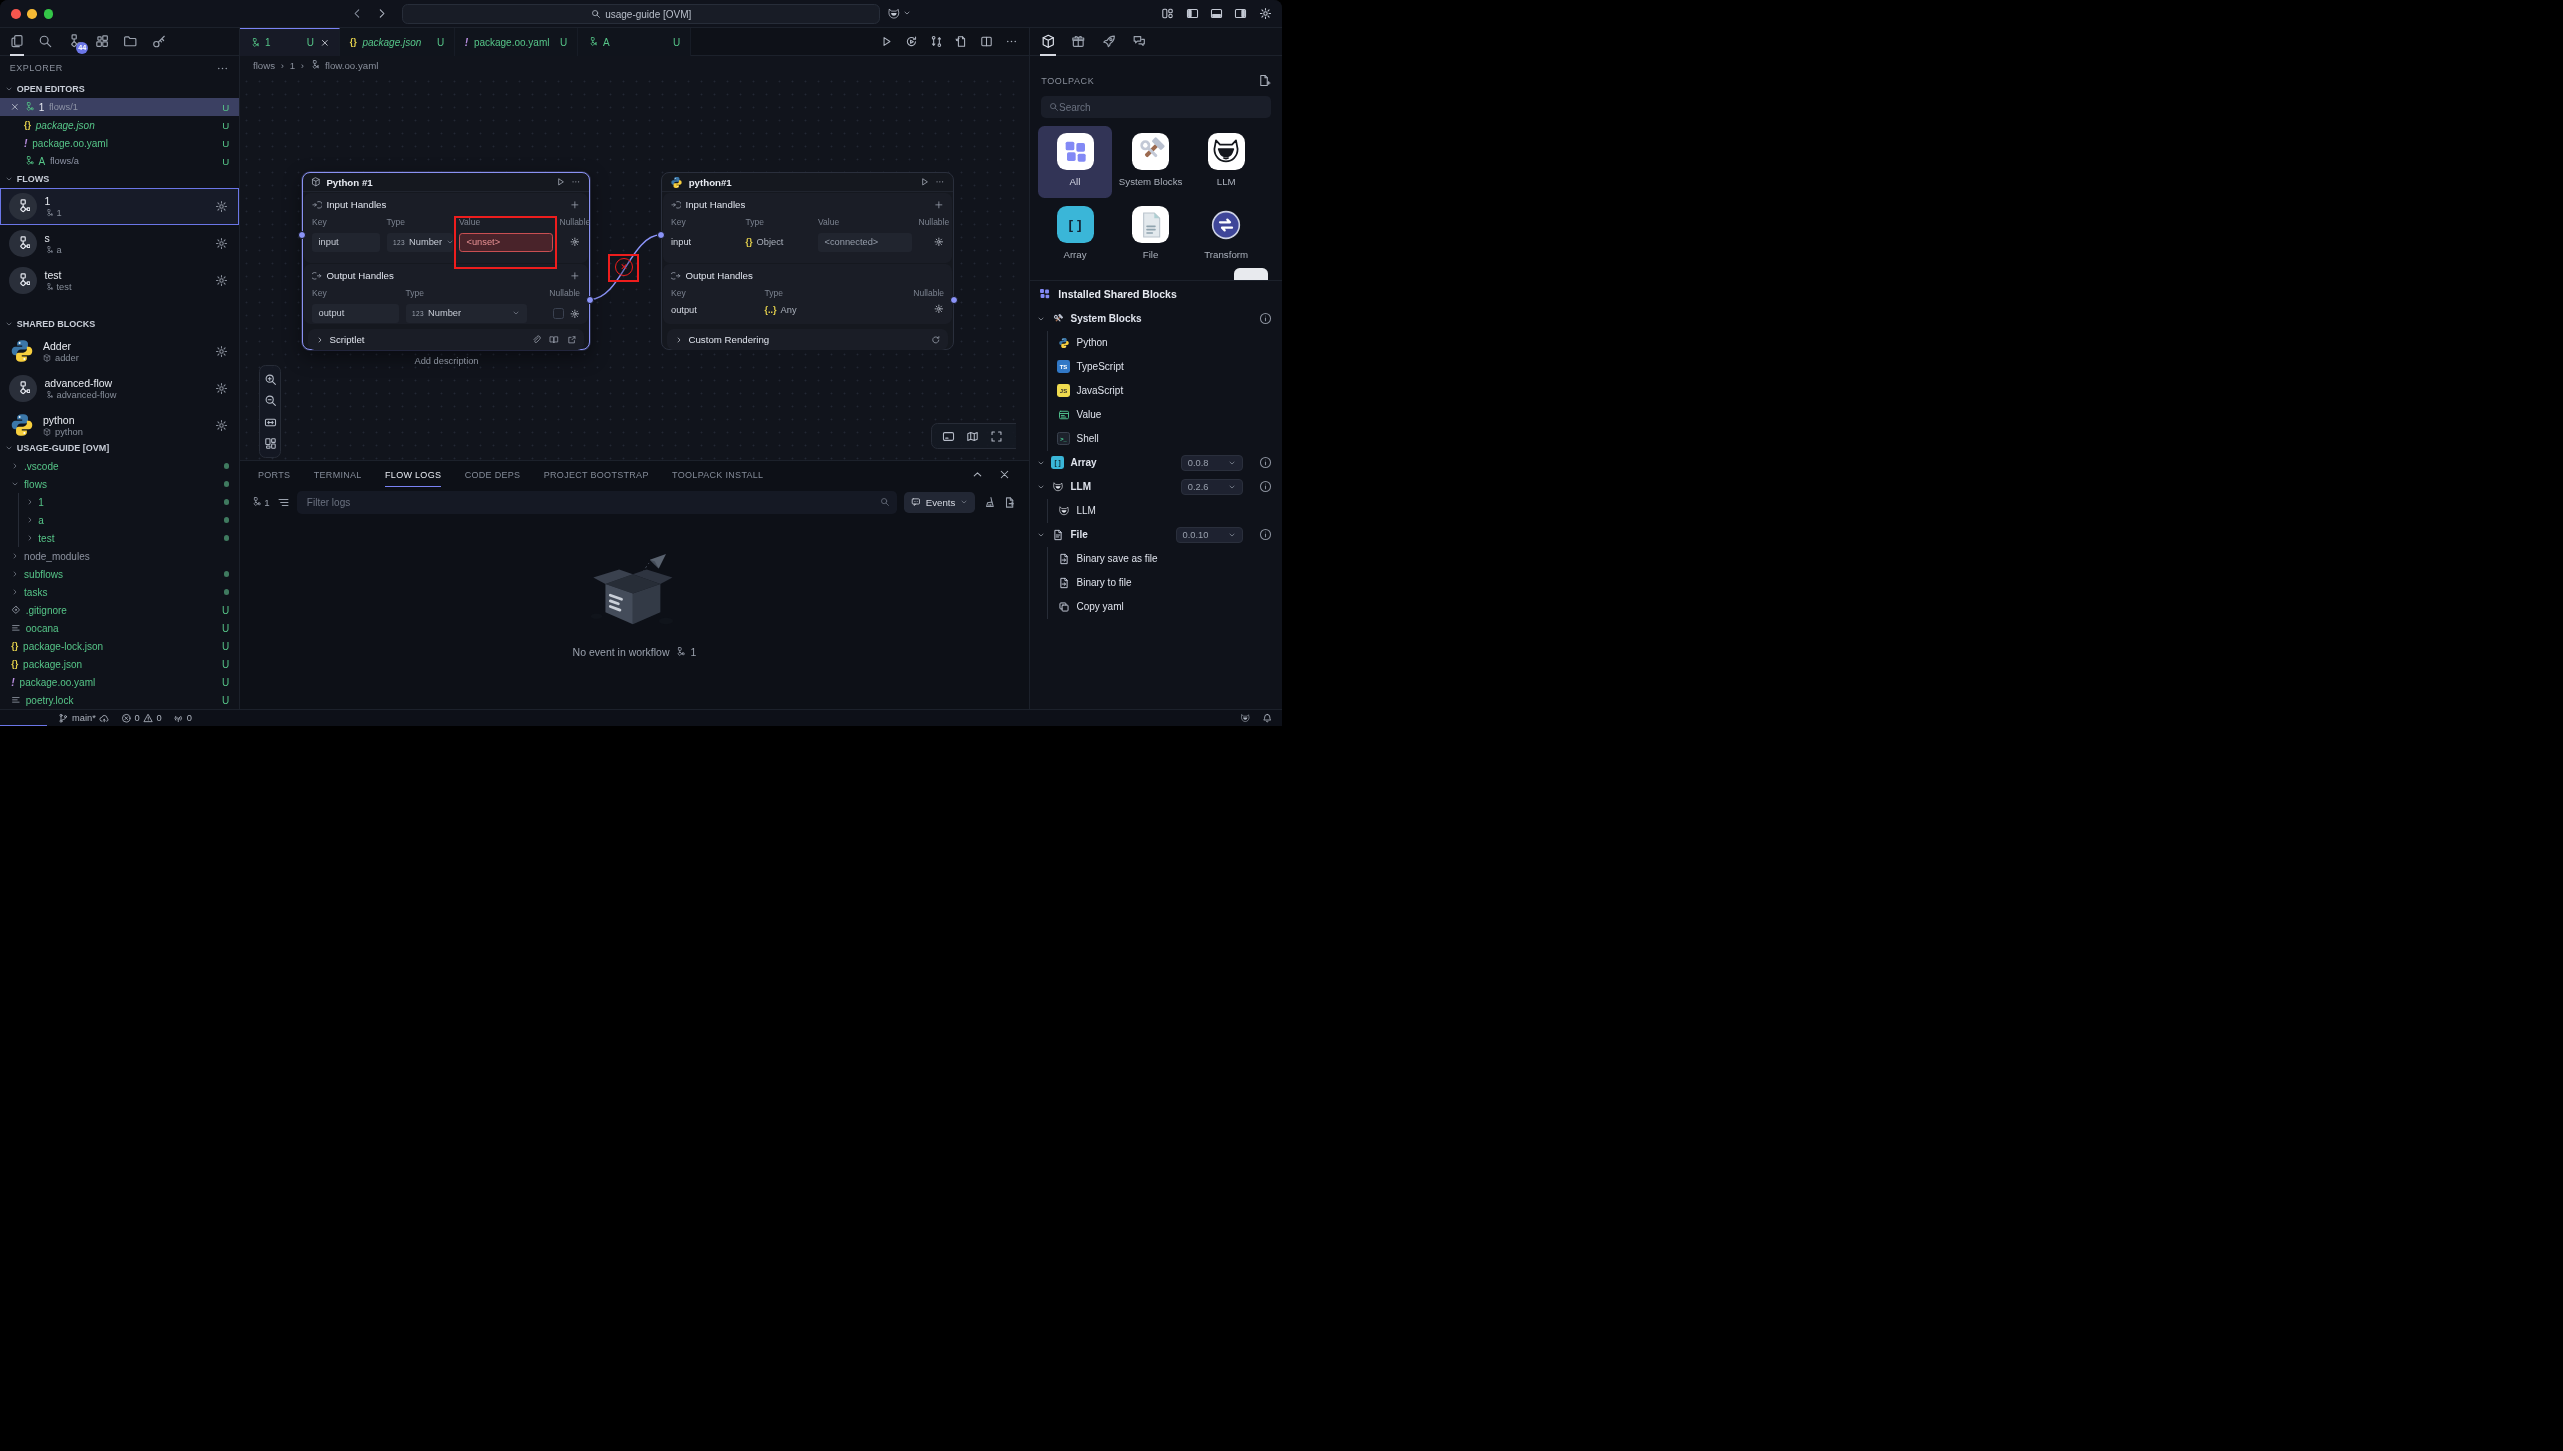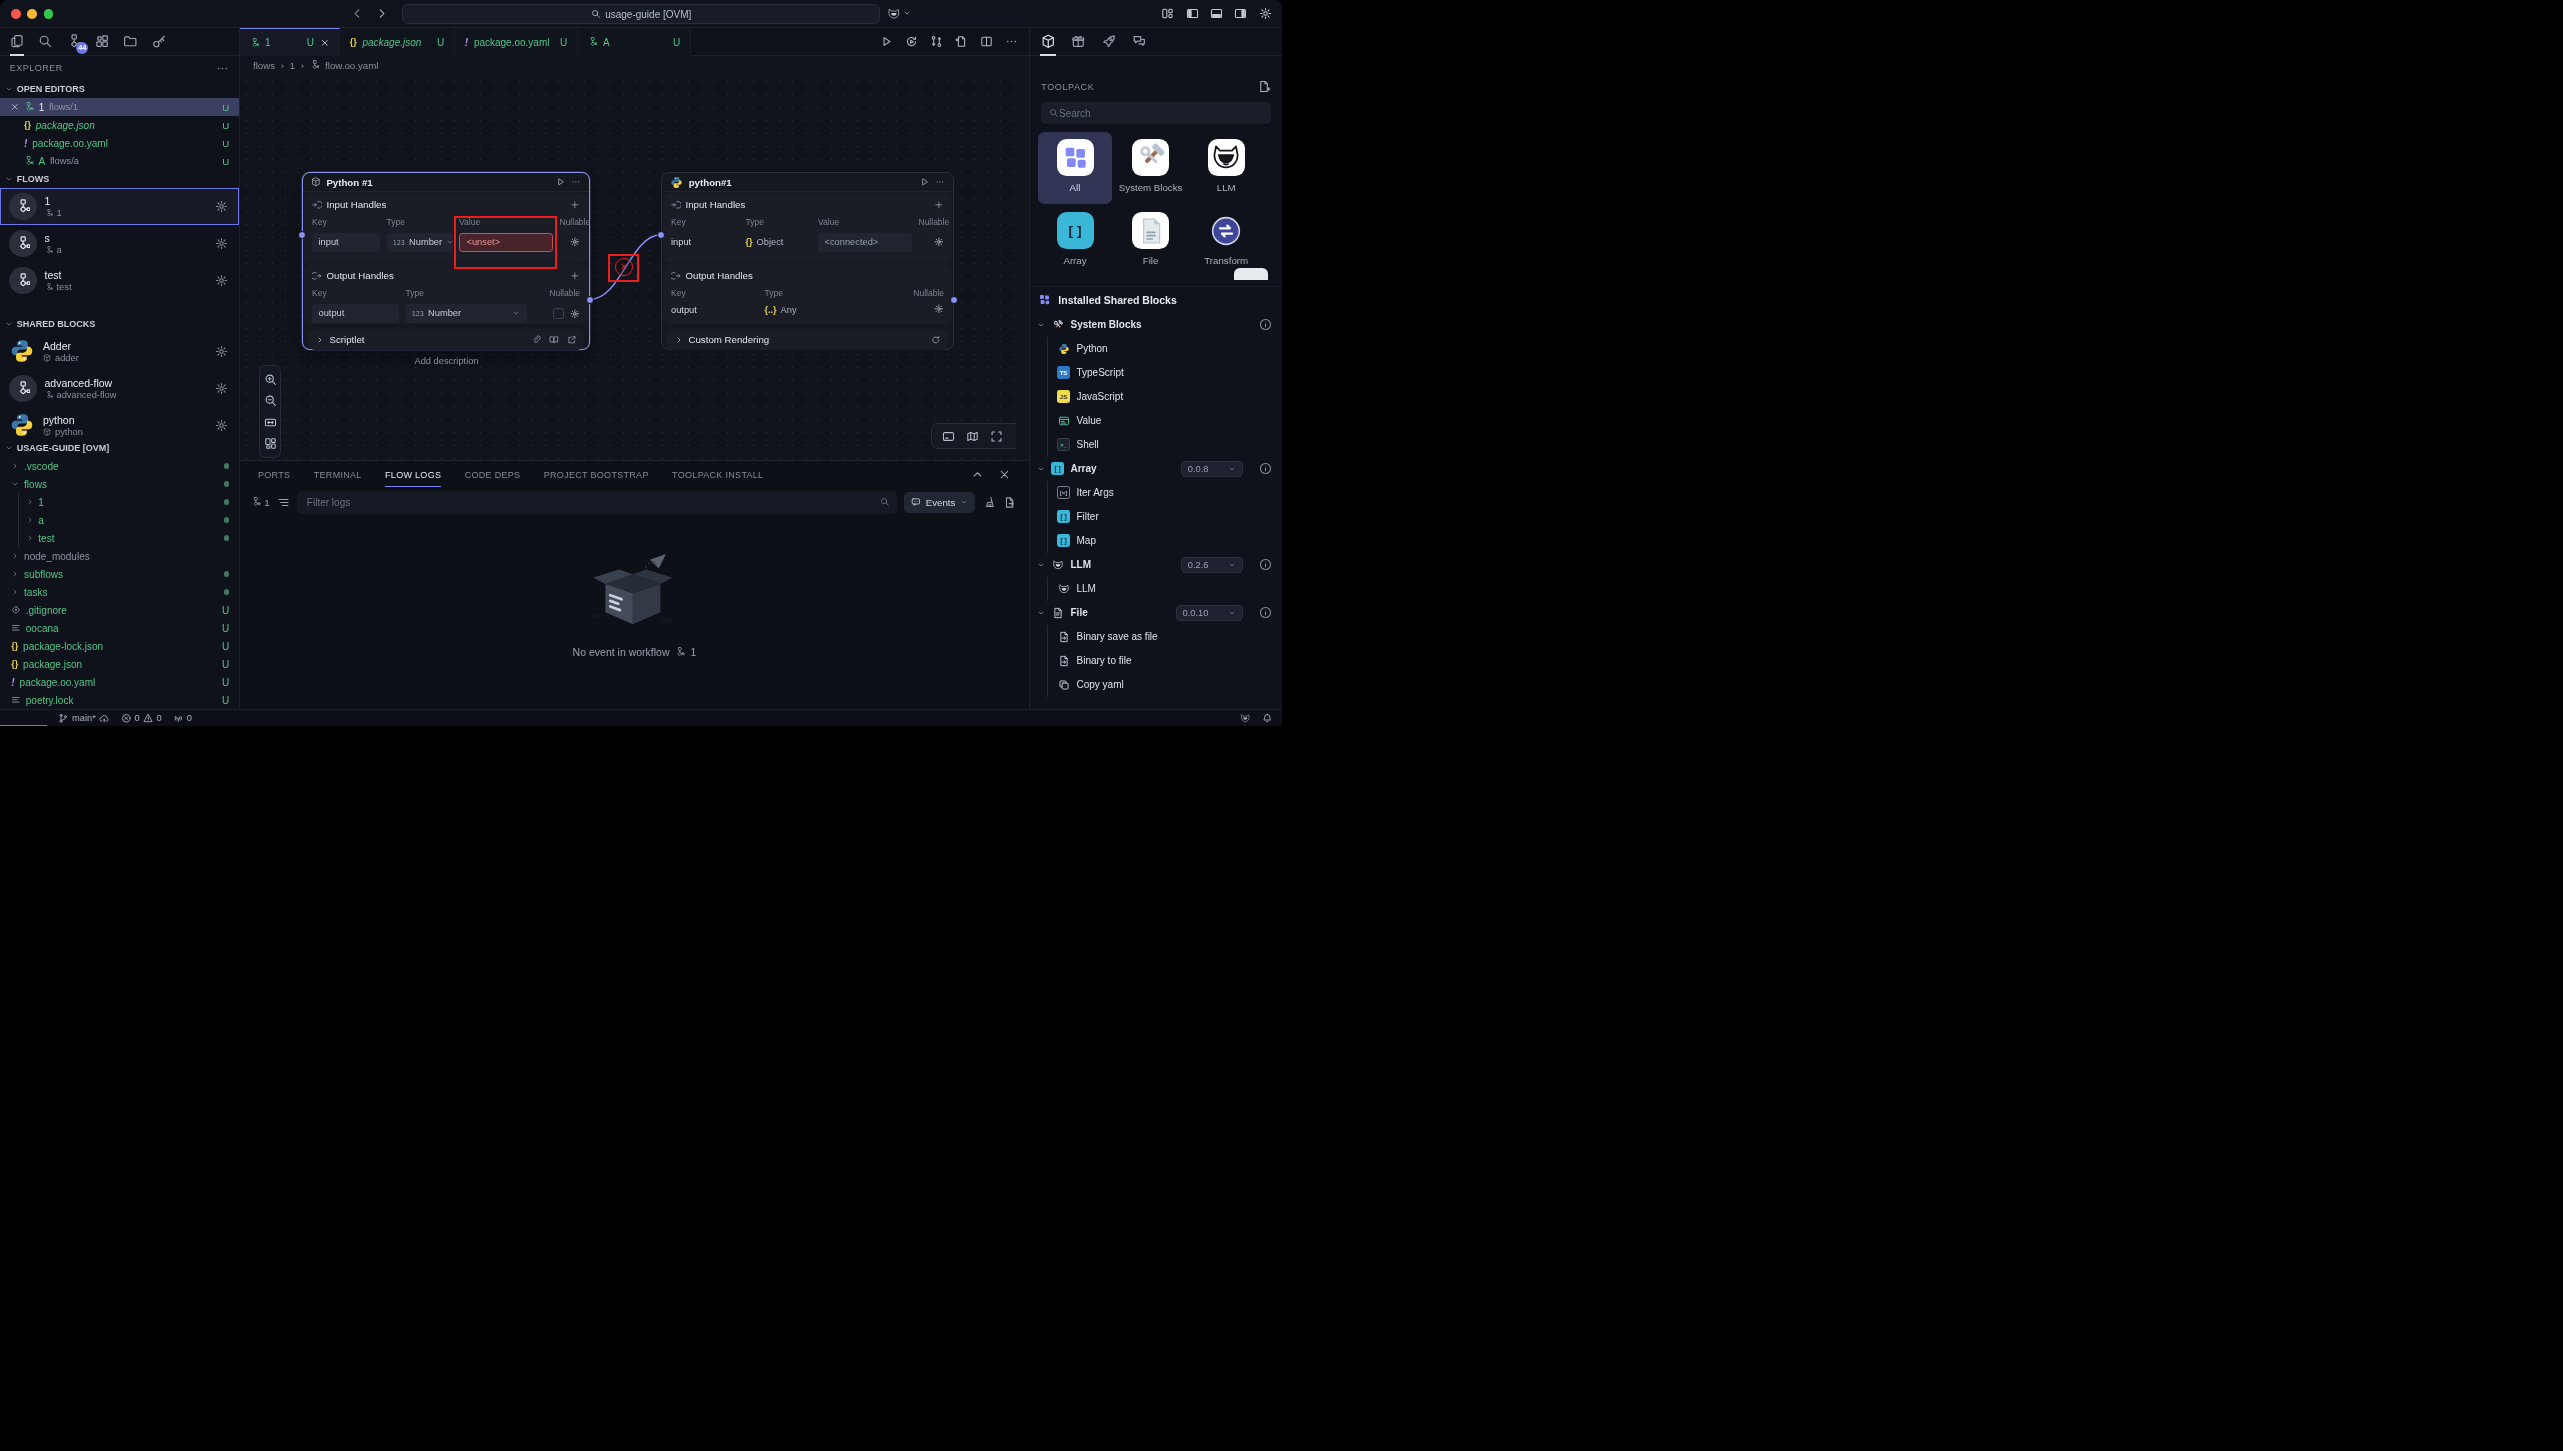--- a/index.html
+++ b/index.html
@@ -122,21 +122,21 @@
   .pevents .cd { color:#8a909c; }
   .pempty { position:absolute; top:89px; left:0; right:0; display:flex; flex-direction:column; align-items:center; gap:9.7px; }
   .pempty .txt { color:#9aa1ad; font-size:10.5px; display:flex; align-items:center; gap:5.7px; }
 
   
   .rightbar { position:absolute; top:28px; right:0; width:253px; bottom:17px; background:#0f121a; border-left:0.8px solid #1c212b; overflow:hidden; }
   .rtabs { height:28px; border-bottom:0.8px solid #1c212b; display:flex; align-items:center; gap:8px; padding:0 6.5px; color:#9aa1ad; }
   .rtp { position:relative; width:22.6px; height:28px; display:flex; align-items:center; justify-content:center; }
   .rtp.active { color:#dfe3ec; }
   .rtp.active::after { content:""; position:absolute; bottom:0; left:3.2px; width:16px; height:1.6px; background:#d6d9e2; }
-  .rp-head { height:21px; display:flex; align-items:center; padding:0 11.3px; color:#8a909c; font-size:9px; letter-spacing:0.6px; margin-top:20px; }
+  .rp-head { height:21px; display:flex; align-items:center; padding:0 11.3px; color:#8a909c; font-size:9px; letter-spacing:0.6px; margin-top:14px; }
   .rp-head .icon { margin-left:auto; color:#aab0bb; }
   .rsearch { margin:4.8px 11.3px 8px; height:22.6px; background:#1a1e29; border-radius:4.8px; display:flex; align-items:center; gap:0; padding:0 8px; color:#6b7280; font-size:10px; }
   .cats { display:grid; grid-template-columns:repeat(3,74px); gap:1.6px; padding:0 8px; }
   .cat { height:72px; border-radius:6.5px; display:flex; flex-direction:column; align-items:center; padding-top:6.5px; gap:5.7px; color:#aab0bb; font-size:9.7px; text-align:center; line-height:1.25; }
   .cat.sel { background:#323456; color:#d6d9e6; }
   .tile { width:37px; height:37px; border-radius:9.7px; background:#fff; display:flex; align-items:center; justify-content:center; flex:0 0 auto; }
   .tile svg { width:32px; height:32px; }
   .tile.cyan { background:#3ab6d8; color:#123; font-weight:bold; font-size:13.7px; }
   .tile.none { background:transparent; }
   .clipped-pill { position:absolute; width:34px; height:12px; border-radius:5.7px 5.7px 0 0; background:#e8eaee; }
@@ -1437,34 +1437,20 @@
           </span>
         </span>
         <span class="icon inf">
           <svg viewBox="0 0 16 16" fill="none" stroke="currentColor" stroke-width="1.3" stroke-linecap="round" stroke-linejoin="round">
             <circle cx="8" cy="8" r="6.2"></circle>
             <path d="M8 7.3v3.5"></path>
             <circle cx="8" cy="5" r="0.55" fill="currentColor" stroke="none"></circle>
           </svg>
         </span>
       </div>
-      <div class="ichild">
-        <div class="irow">
-          <span class="mini iter">[×]</span>
-          <span>Iter Args</span>
-        </div>
-        <div class="irow">
-          <span class="mini arr">[ ]</span>
-          <span>Filter</span>
-        </div>
-        <div class="irow">
-          <span class="mini arr">[ ]</span>
-          <span>Map</span>
-        </div>
-      </div>
       <div class="irow group">
         <span class="icon xs chev">
           <svg viewBox="0 0 16 16" fill="none" stroke="currentColor" stroke-width="1.3" stroke-linecap="round" stroke-linejoin="round">
             <path d="M4 6.2l4 3.8 4-3.8"></path>
           </svg>
         </span>
         <span class="mini" style="color: rgb(230, 233, 240);">
           <svg viewBox="0 0 24 24" fill="none" stroke="currentColor" stroke-width="1.3" stroke-linecap="round" stroke-linejoin="round">
             <path d="M4.5 4l3 3.2h9l3-3.2 1.2 6.3c0 5.3-3.8 9.2-8.7 9.2s-8.7-3.9-8.7-9.2z"></path>
             <path d="M7 10.5h10l-1 2.6a4.6 4.6 0 0 1-8 0z" fill="currentColor" stroke="none"></path>

